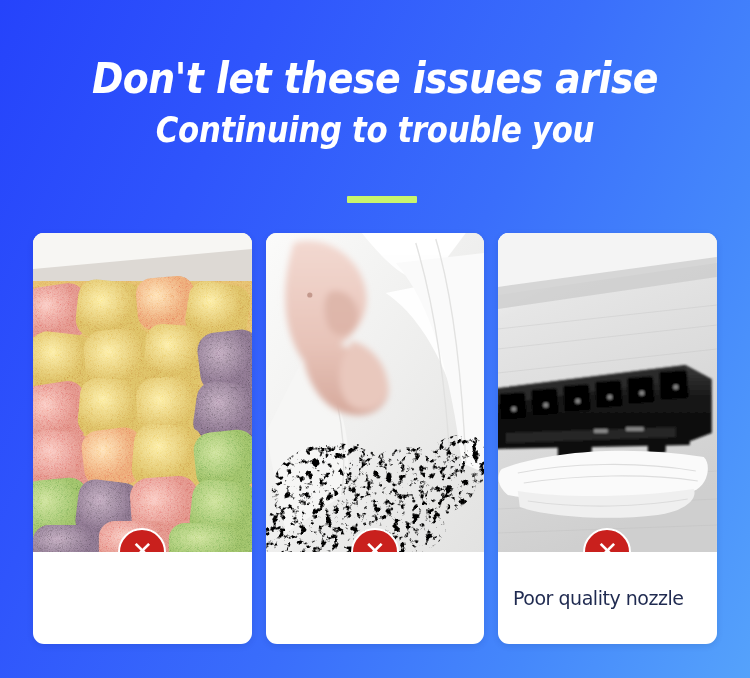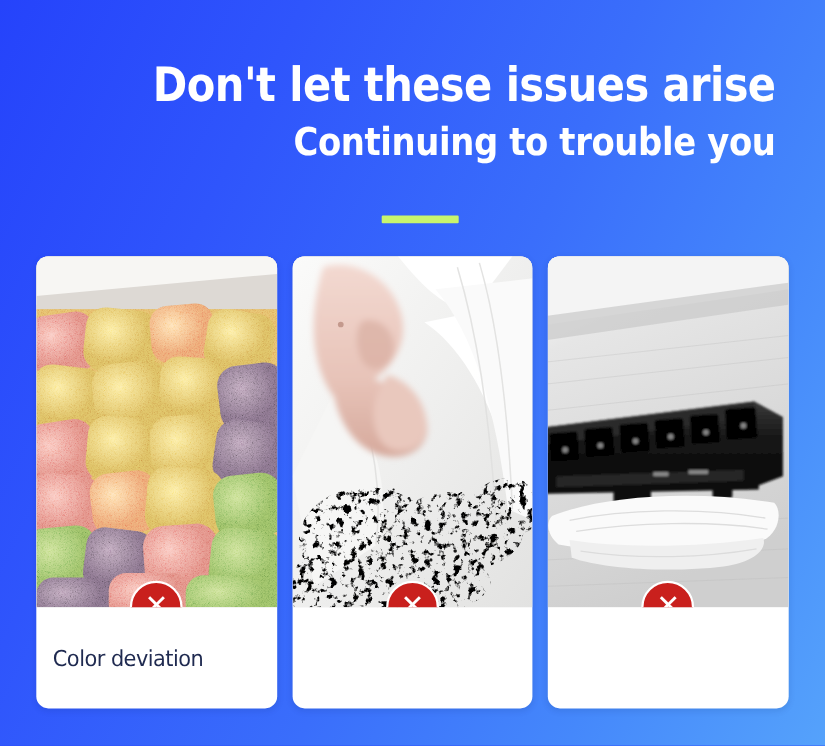--- a/index.html
+++ b/index.html
@@ -27,21 +27,22 @@
                 #55a2fb 100%);
     overflow: hidden;
   }
 
   
   .headings {
     position: absolute;
     top: 54px;
     left: 0;
     width: 750px;
-    text-align: right;
+    text-align: center;
+    font-style: italic;
   }
 
   .headline-main {
     font-family: "DejaVu Sans", sans-serif;
     font-size: 43px;
     font-weight: bold;
     color: #ffffff;
     letter-spacing: -0.6px;
     line-height: 1.12;
     white-space: nowrap;
@@ -226,23 +227,20 @@
 
               <rect x="0" y="292" width="70" height="40" rx="16" fill="url(#c1d)"></rect>
               <rect x="66" y="288" width="74" height="44" rx="16" fill="url(#c1b)"></rect>
               <rect x="136" y="290" width="84" height="42" rx="16" fill="url(#c1c)"></rect>
             </g>
           </g>
         </svg>
         <div class="badge">
           <div class="glyph">✕</div>
         </div>
-      </div>
-      <div class="card-caption">
-        <span>Color deviation</span>
       </div>
     </div>
 
     <div class="card">
       <div class="card-photo">
         <svg viewBox="0 0 219 319" preserveAspectRatio="xMidYMid slice">
           <defs>
             <linearGradient id="cloth2" x1="0" y1="0" x2="1" y2="1">
               <stop offset="0" stop-color="#fbfbfa"></stop>
                 <stop offset="0.5" stop-color="#efefee"></stop>
@@ -368,16 +366,19 @@
           <g stroke="#dadada" stroke-width="1.2" fill="none" opacity="0.9">
             <path d="M20 240 C70 230 140 228 198 238"></path>
             <path d="M26 250 C80 242 146 240 200 248"></path>
             <path d="M30 268 C84 276 144 274 190 266"></path>
           </g>
         </svg>
         <div class="badge">
           <div class="glyph">✕</div>
         </div>
       </div>
+      <div class="card-caption">
+        <span>Poor quality nozzle</span>
+      </div>
     </div>
 
   </div>
 </div>
 
 </body></html>

